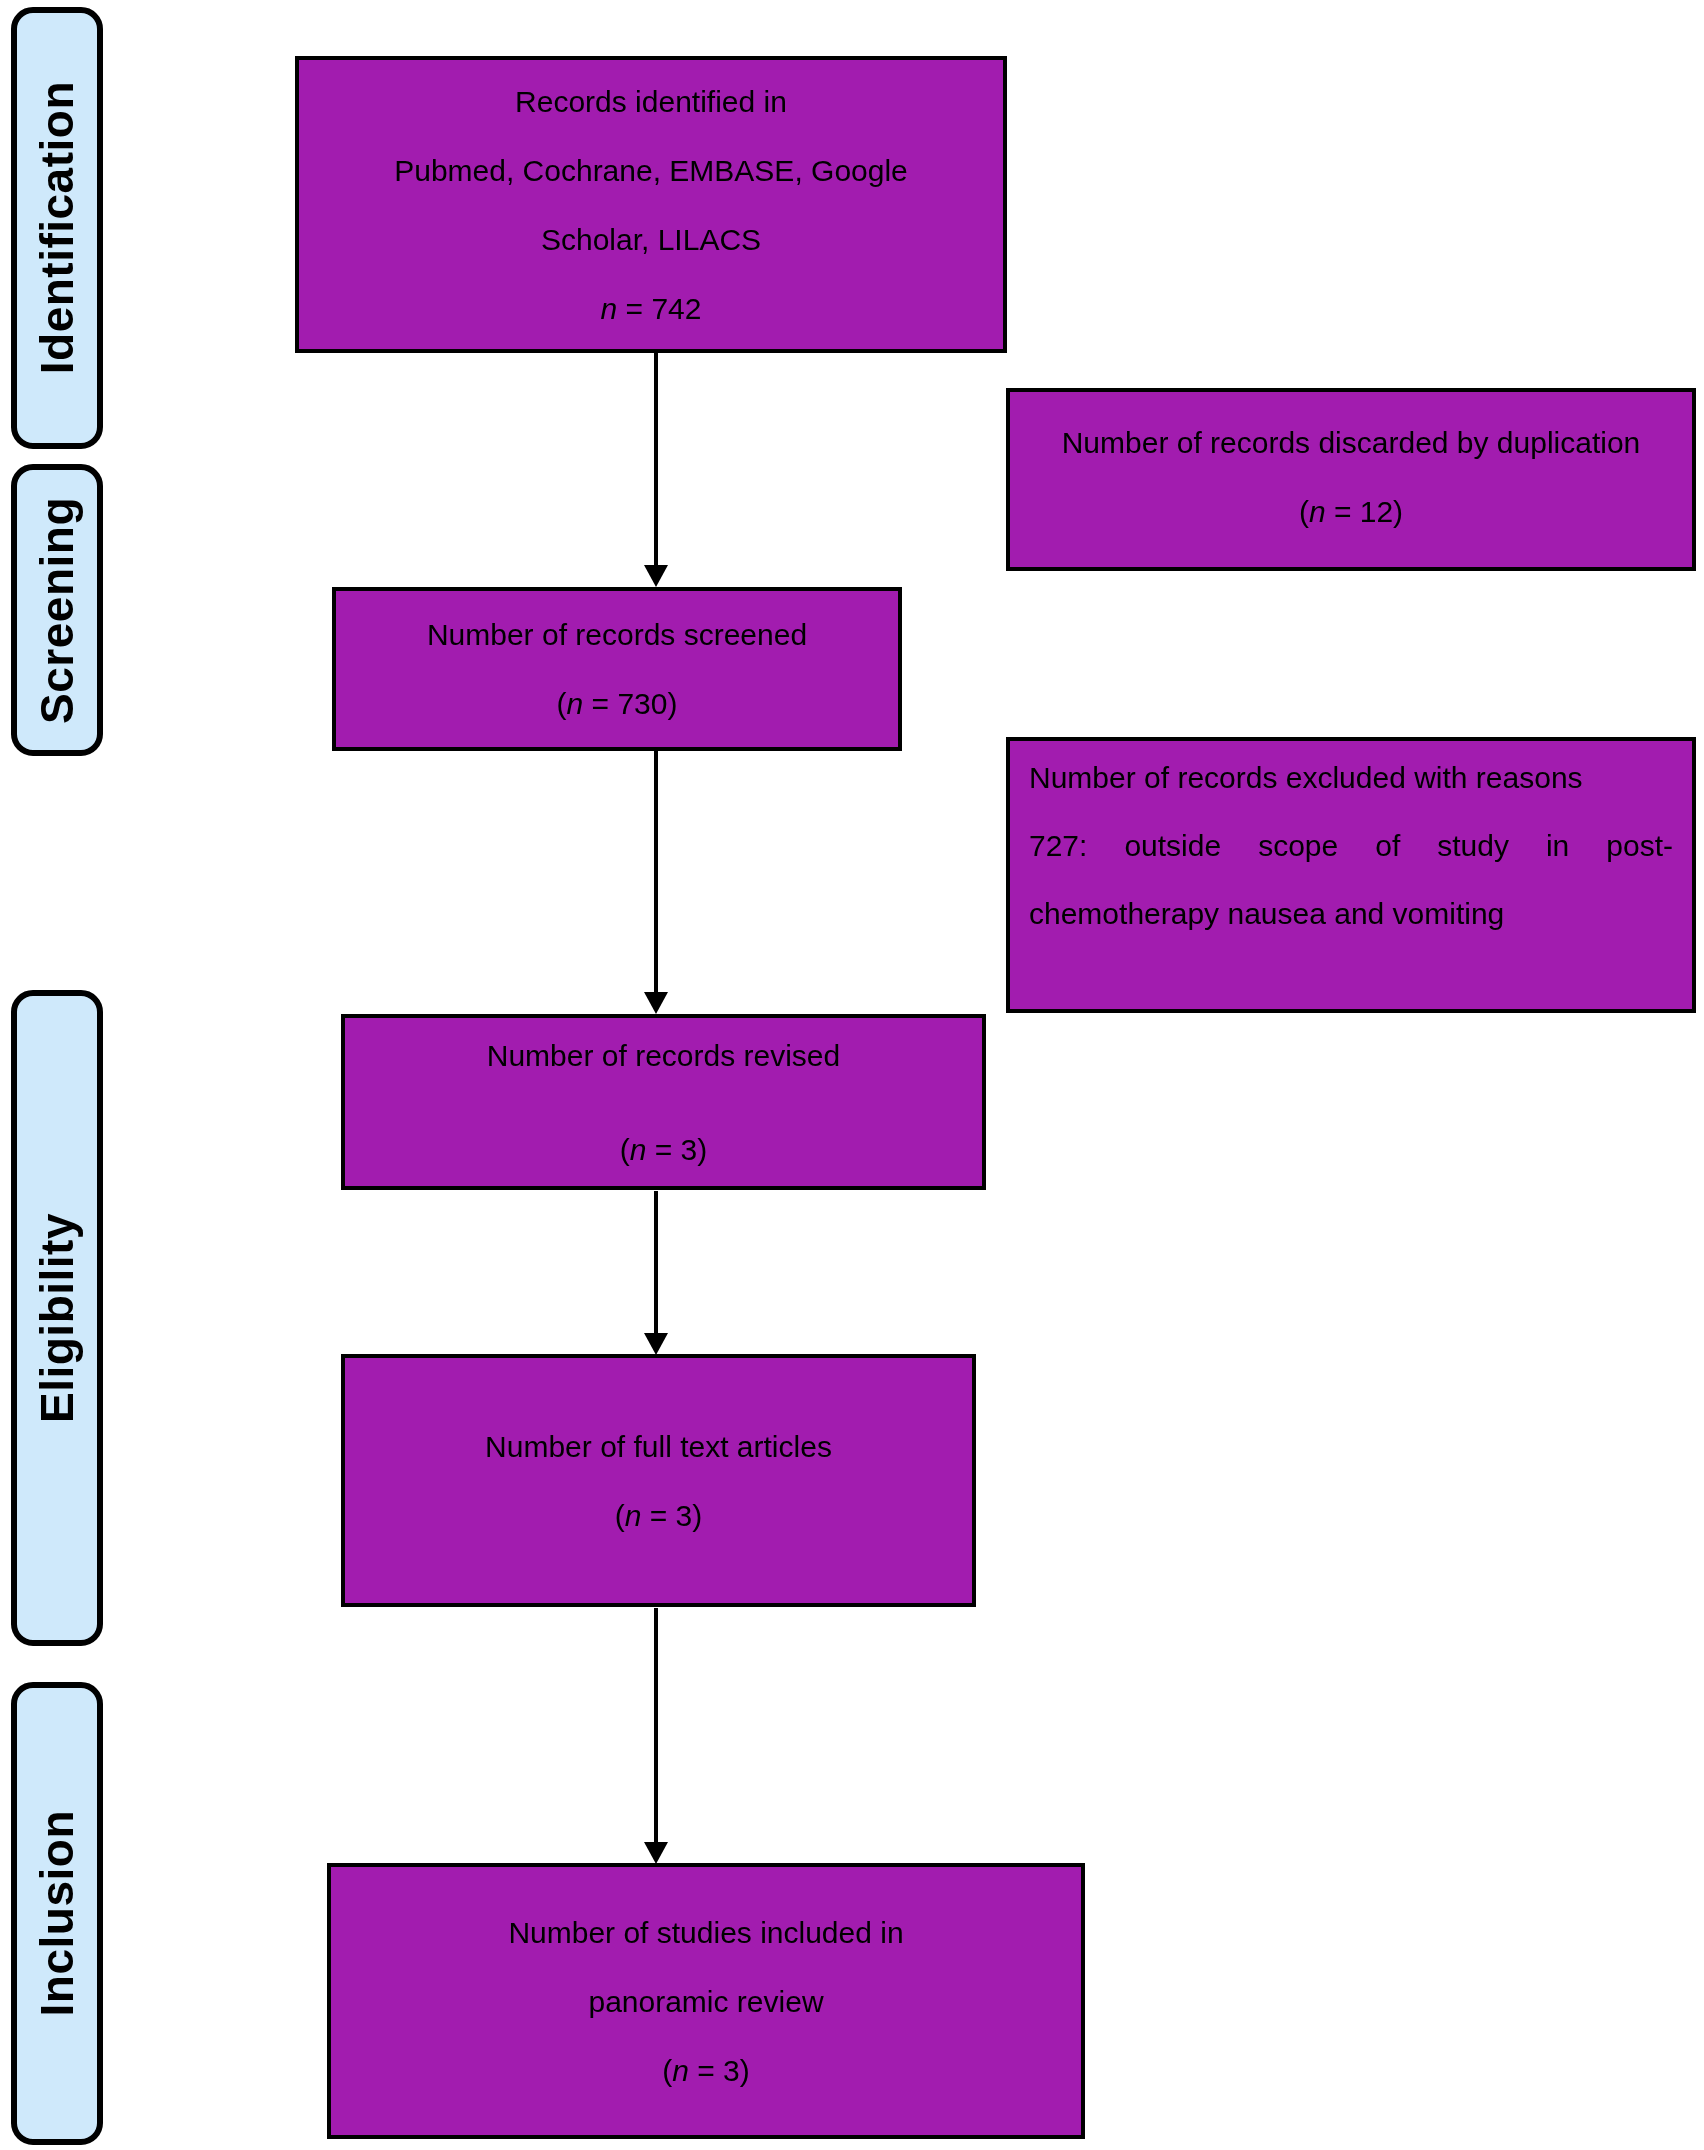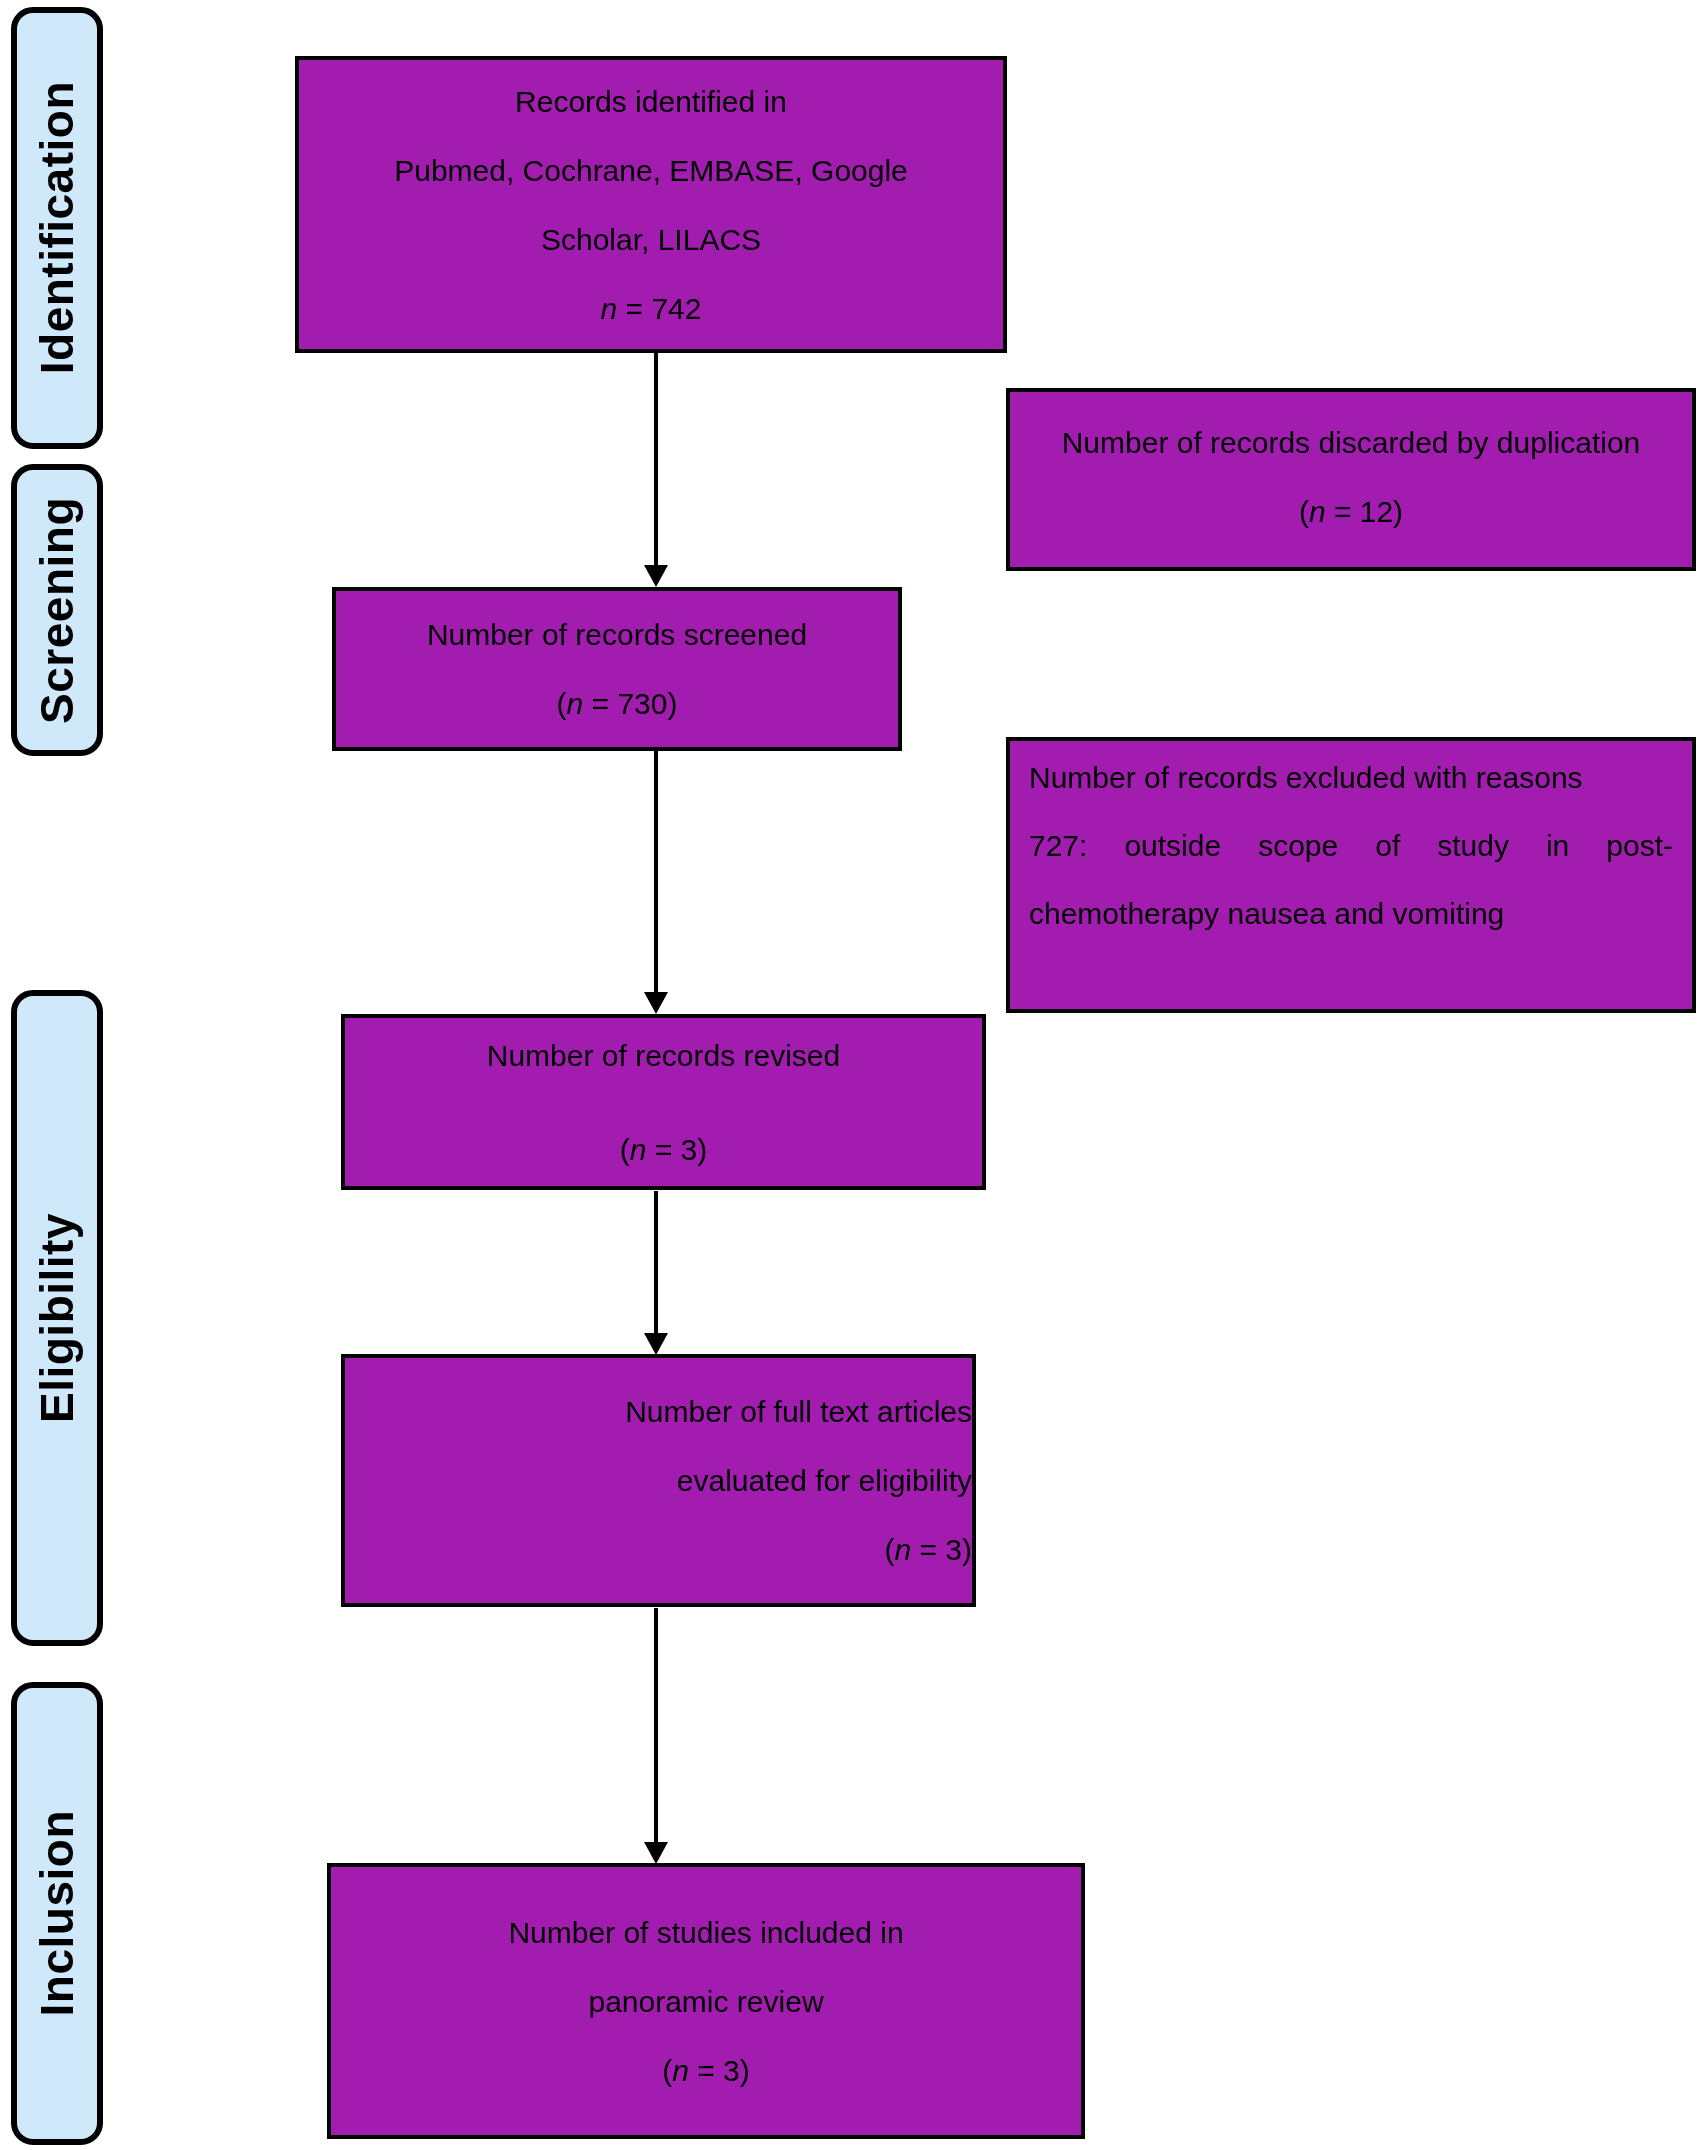--- a/index.html
+++ b/index.html
@@ -61,21 +61,21 @@
   .box-top {
     display: flex;
     flex-direction: column;
     justify-content: flex-start;
   }
   .nvar { font-style: italic; }
 
   #box-identified { left: 295px;  top: 56px;  width: 712px; height: 297px; }
   #box-screened   { left: 332px;  top: 587px; width: 570px; height: 164px; }
   #box-revised    { left: 341px;  top: 1014px; width: 645px; height: 176px; gap: 25px; }
-  #box-fulltext   { left: 341px;  top: 1354px; width: 635px; height: 253px; align-items: flex-end; }
+  #box-fulltext   { left: 341px;  top: 1354px; width: 635px; height: 253px; }
   #box-included   { left: 327px;  top: 1863px; width: 758px; height: 276px; }
 
   #side-duplicates {
     left: 1006px; top: 388px;  width: 690px; height: 183px;
     text-align: center; padding-top: 16px;
   }
   #side-excluded {
     left: 1006px; top: 737px; width: 690px; height: 276px;
     text-align: left; padding: 2.7px 19px 0 19px; line-height: 68px;
   }
@@ -169,21 +169,20 @@
     <div class="line"><span>(</span><span class="nvar">n</span><span> = 3)</span></div>
   </div>
 
   <div class="arrow" id="arrow-revised-fulltext">
     <div class="shaft"></div>
     <div class="head"></div>
   </div>
 
   <div class="box box-center" id="box-fulltext">
     <div class="line">Number of full text articles</div>
-    <div class="line">evaluated for eligibility</div>
     <div class="line"><span>(</span><span class="nvar">n</span><span> = 3)</span></div>
   </div>
 
   <div class="arrow" id="arrow-fulltext-included">
     <div class="shaft"></div>
     <div class="head"></div>
   </div>
 
   <div class="box box-center" id="box-included">
     <div class="line">Number of studies included in</div>

